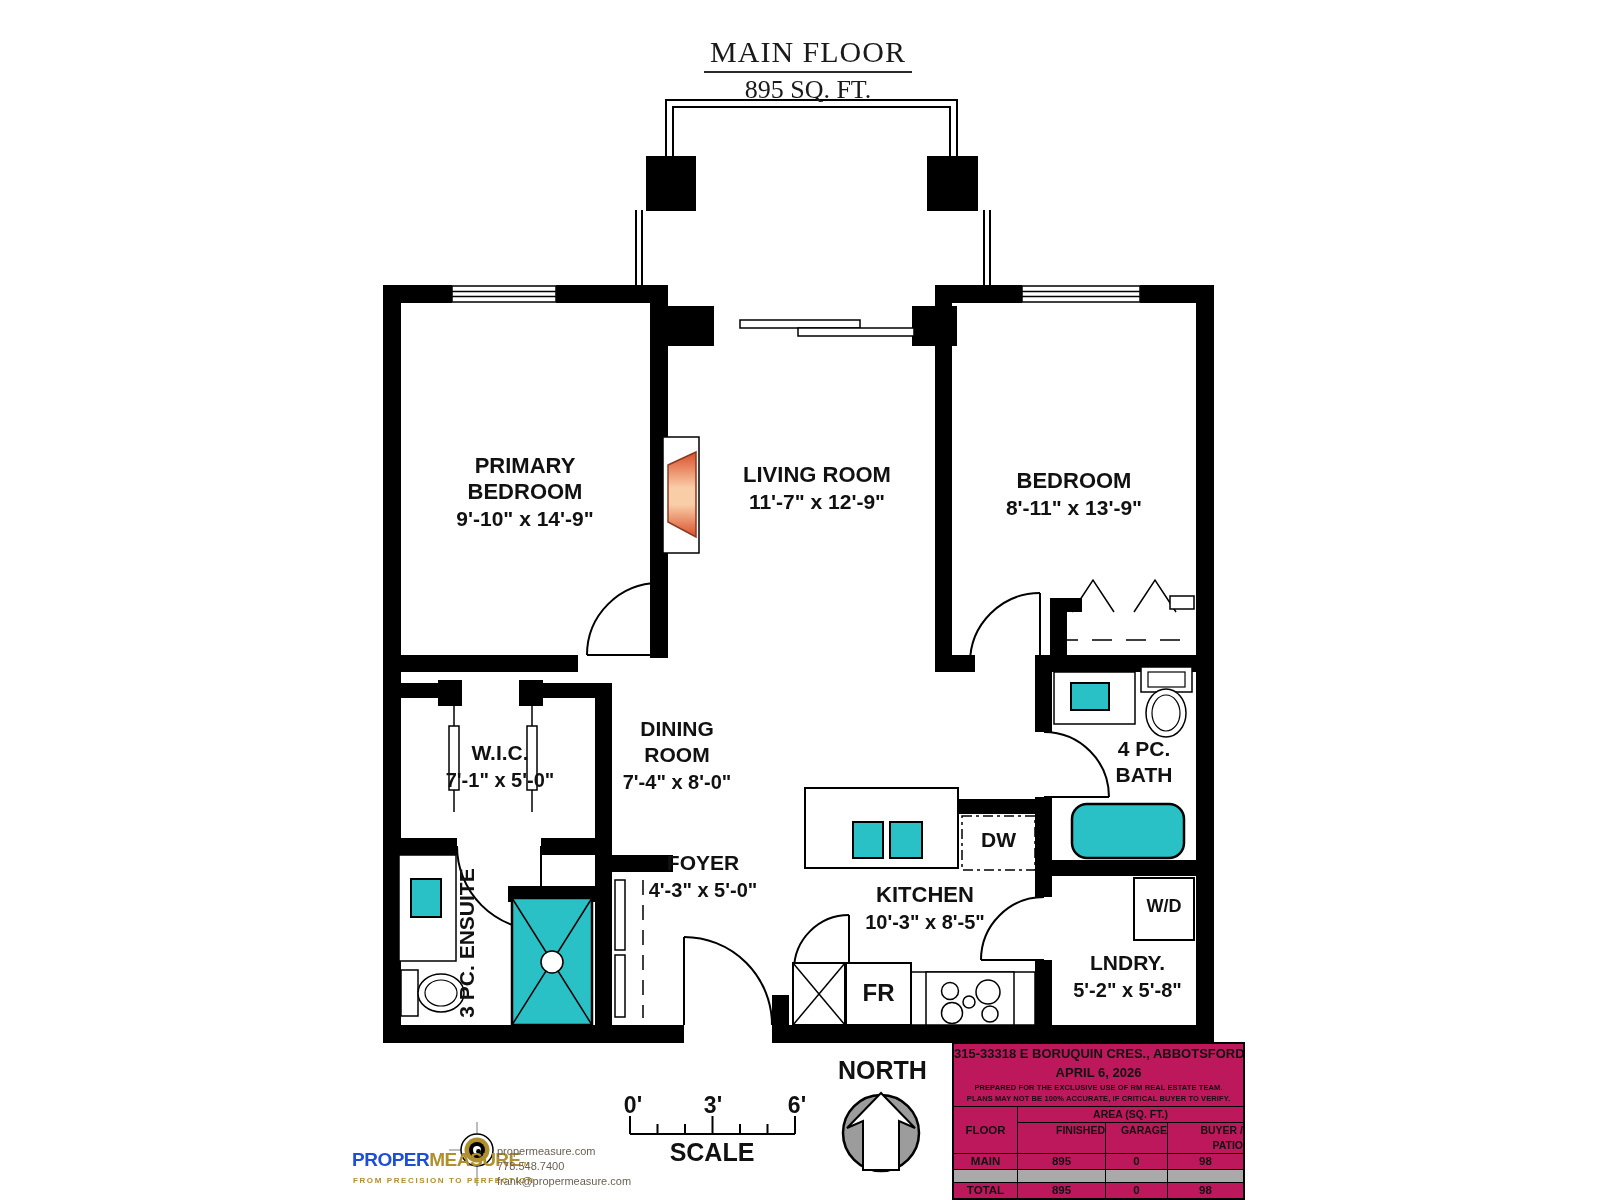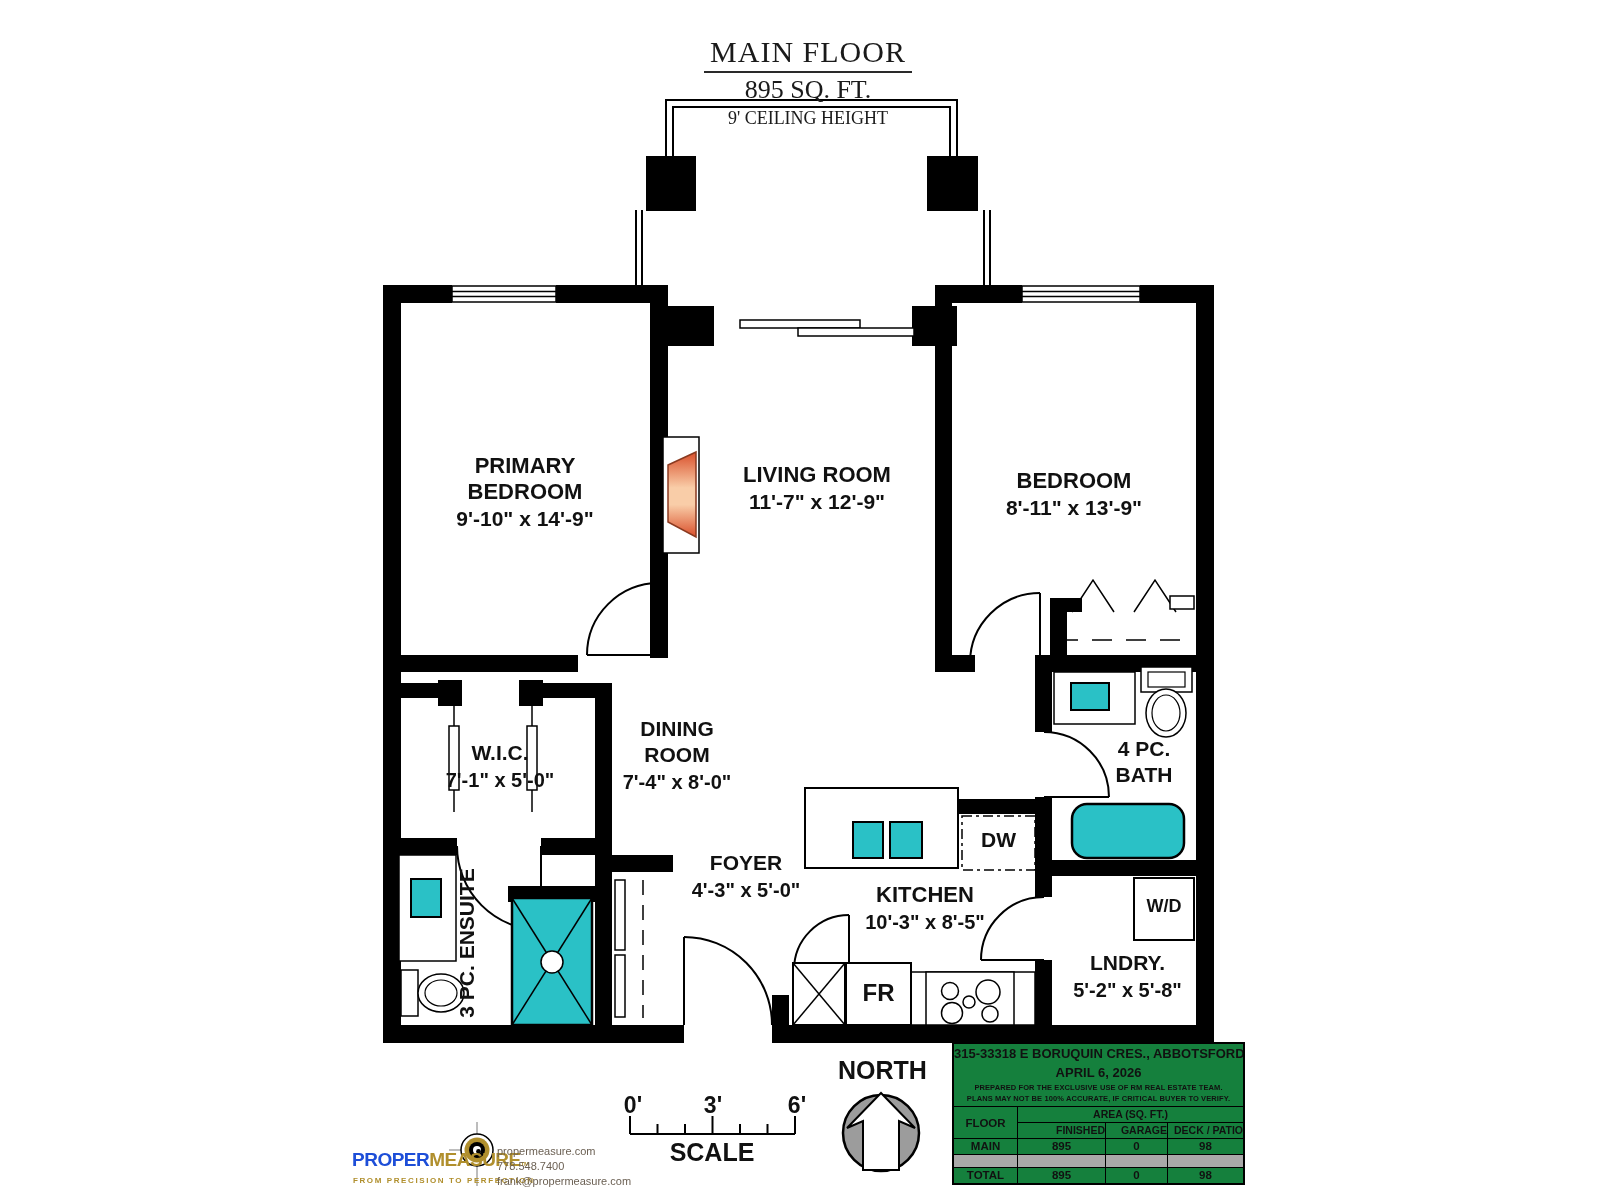--- a/index.html
+++ b/index.html
@@ -11,21 +11,21 @@
   .room-dims{display:block;font-size:21px;line-height:26px;margin-top:1px;}
   .title-wrap{position:absolute;left:558px;top:8px;width:500px;text-align:center;z-index:5;
     font-family:"Liberation Serif",serif;color:#1a1a1a;margin-top:27px;}
   .title-main{display:inline-block;font-size:30px;letter-spacing:1px;
     border-bottom:2px solid #2a2a2a;padding:0 6px 2px 6px;}
   .title-area{font-size:26px;margin-top:2px;font-family:Liberation Serif, serif;}
   .title-ceiling{font-size:18px;margin-top:3px;}
   .fix-lbl{position:absolute;text-align:center;font-weight:bold;color:#111;z-index:5;}
   
   .itable{position:absolute;left:952px;top:1042px;width:293px;z-index:5;
-    border:2px solid #000;background:#15803d;font-weight:bold;color:#111;box-sizing:border-box;}
+    border:2px solid #000;background:#be185d;font-weight:bold;color:#111;box-sizing:border-box;}
   .t-addr{font-size:13px;line-height:20px;text-align:center;white-space:nowrap;overflow:hidden;}
   .t-date{font-size:13px;line-height:18px;text-align:center;}
   .t-small{font-size:7.5px;line-height:11px;text-align:center;letter-spacing:0.1px;}
   .t-grid{display:grid;grid-template-columns:64px 88px 62px 1fr;border-top:1px solid #000;}
   .tg-floor{grid-row:1 / span 2;border-right:1px solid #000000;display:flex;align-items:center;
     justify-content:center;font-size:11.5px;}
   .tg-areah{grid-column:2 / span 3;text-align:center;font-size:10.5px;line-height:15px;
     border-bottom:1px solid #000;}
   .tg-col{font-size:10.5px;line-height:15px;text-align:right;border-right:1px solid #000;}
   .tg-col:last-child{border-right:none;}
@@ -52,21 +52,20 @@
   .vert{transform:rotate(-90deg);}
 </style>
 </head>
 <body>
 
 <div class="canvas">
 
   <div class="title-wrap">
     <div class="title-main">MAIN FLOOR</div>
     <div class="title-area">895 SQ. FT.</div>
-    <div class="title-ceiling">9' CEILING HEIGHT</div>
   </div>
 
   <svg class="plan" width="1600" height="1200" viewBox="0 0 1600 1200">
     <defs>
       <linearGradient id="fireGrad" x1="0" y1="0" x2="0" y2="1">
         <stop offset="0" stop-color="#d94f2b"></stop>
         <stop offset="0.42" stop-color="#f9cda8"></stop>
         <stop offset="0.62" stop-color="#f9cda8"></stop>
         <stop offset="1" stop-color="#d94f2b"></stop>
       </linearGradient>
@@ -280,21 +279,21 @@
   <div class="lbl" style="left:420px;top:740px;width:160px;">
     <span class="room-name" style="font-size:21px;">W.I.C.</span>
     <span class="room-dims" style="font-size:20px;">7'-1" x 5'-0"</span>
   </div>
 
   <div class="lbl" style="left:597px;top:716px;width:160px;">
     <span class="room-name" style="width:100px;font-size:21px;">DINING ROOM</span>
     <span class="room-dims" style="font-size:20px;">7'-4" x 8'-0"</span>
   </div>
 
-  <div class="lbl" style="left:671px;top:850px;width:150px;">
+  <div class="lbl" style="left:628px;top:850px;width:150px;">
     <span class="room-name" style="font-size:21px;">FOYER</span>
     <span class="room-dims" style="font-size:20px;">4'-3" x 5'-0"</span>
   </div>
 
   <div class="lbl" style="left:830px;top:882px;width:190px;">
     <span class="room-name">KITCHEN</span>
     <span class="room-dims" style="font-size:20px;">10'-3" x 8'-5"</span>
   </div>
 
   <div class="lbl vert" style="left:407px;top:914px;width:150px;height:58px;line-height:27px;font-size:21px;">
@@ -331,21 +330,21 @@
   <div class="itable">
     <div class="t-addr">315-33318 E BORUQUIN CRES., ABBOTSFORD</div>
     <div class="t-date">APRIL 6, 2026</div>
     <div class="t-small">PREPARED FOR THE EXCLUSIVE USE OF RM REAL ESTATE TEAM.</div>
     <div class="t-small" style="padding-bottom:2px;">PLANS MAY NOT BE 100% ACCURATE, IF CRITICAL BUYER TO VERIFY.</div>
     <div class="t-grid">
       <div class="tg-floor">FLOOR</div>
       <div class="tg-areah">AREA (SQ. FT.)</div>
       <div class="tg-col">FINISHED</div>
       <div class="tg-col">GARAGE</div>
-      <div class="tg-col">DECK / PATIO</div>
+      <div class="tg-col">BUYER / PATIO</div>
     </div>
     <div class="d-row">
       <div>MAIN</div>
       <div>895</div>
       <div>0</div>
       <div>98</div>
     </div>
     <div class="d-row d-gray">
       <div></div>
         <div></div>

